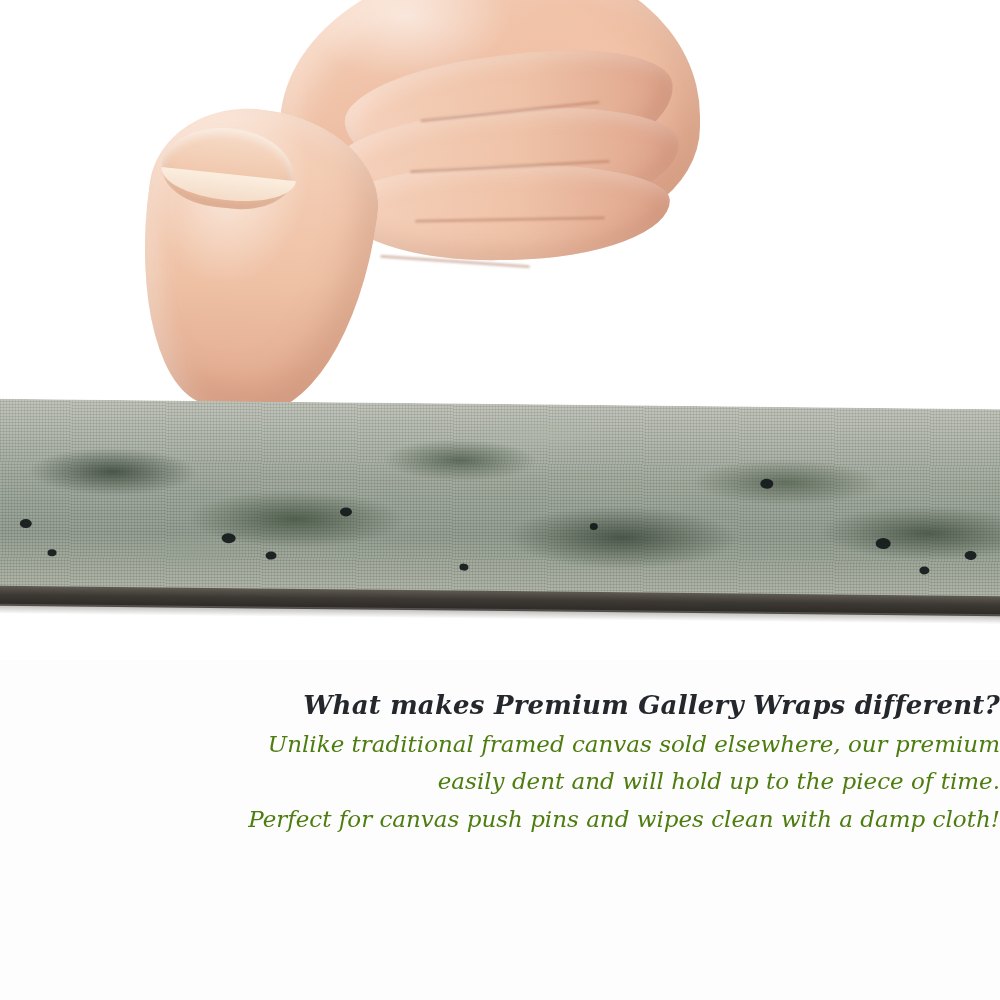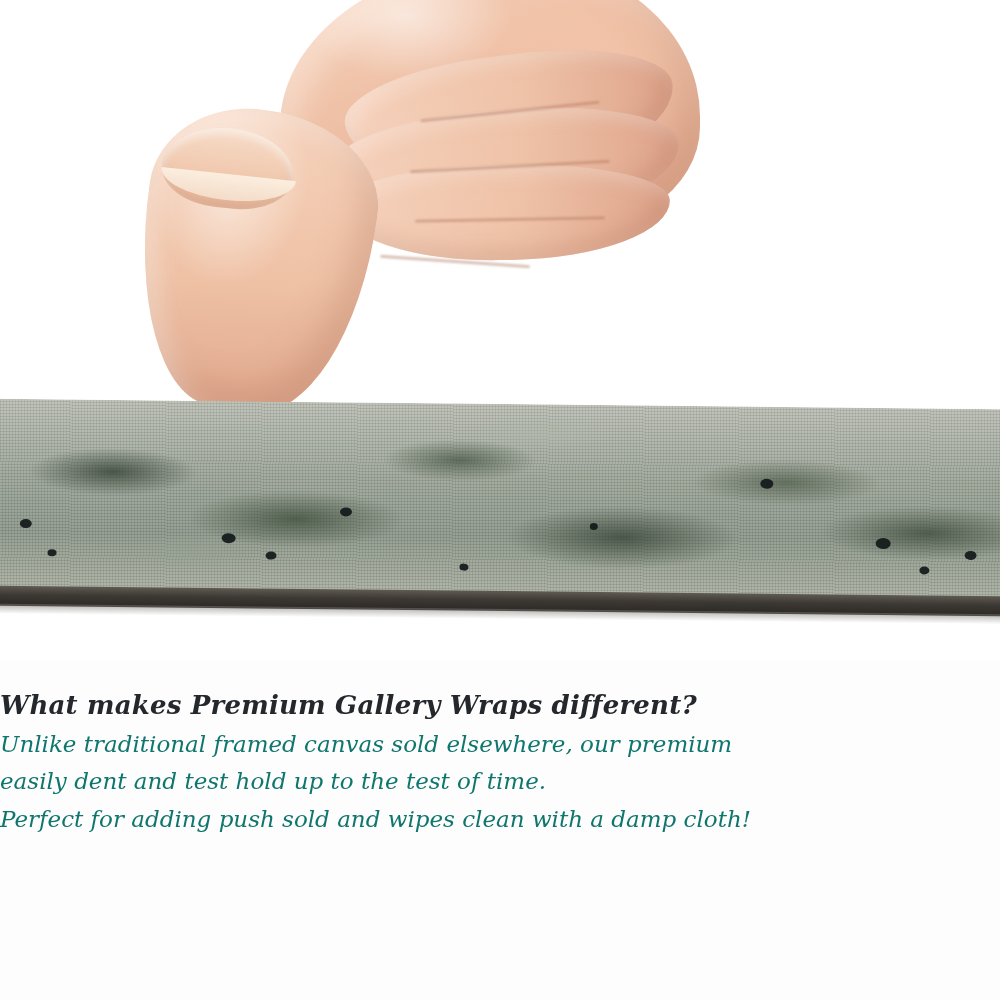--- a/index.html
+++ b/index.html
@@ -161,36 +161,36 @@
     height: 10px;
     background: linear-gradient(180deg, rgba(120,118,112,0.55), rgba(255,255,255,0));
   }
 
   
   .caption {
     position: absolute;
     left: 0;
     top: 690px;
     width: 1000px;
-    text-align: left;
+    text-align: right;
     color: #24282c;
   }
   .caption h2 {
     margin: 0 0 6px 0;
     font-size: 26px;
     font-weight: 600;
     font-style: italic;
     letter-spacing: 0.2px;
   }
   .caption p {
     margin: 0;
     font-size: 23px;
     font-style: italic;
     line-height: 1.62;
-    color: #0f766e;
+    color: #4d7c0f;
   }
 </style>
 </head>
 <body>
 
 <div class="page">
 
   <div class="photo">
 
     <div class="hand">
@@ -223,17 +223,17 @@
       </div>
       <div class="slab-edge"></div>
       <div class="slab-shadow"></div>
     </div>
 
   </div>
 
   <div class="caption">
     <h2>What makes Premium Gallery Wraps different?</h2>
     <p>Unlike traditional framed canvas sold elsewhere, our premium</p>
-    <p>easily dent and test hold up to the test of time.</p>
-    <p>Perfect for adding push sold and wipes clean with a damp cloth!</p>
+    <p>easily dent and will hold up to the piece of time.</p>
+    <p>Perfect for canvas push pins and wipes clean with a damp cloth!</p>
   </div>
 
 </div>
 
 </body></html>

